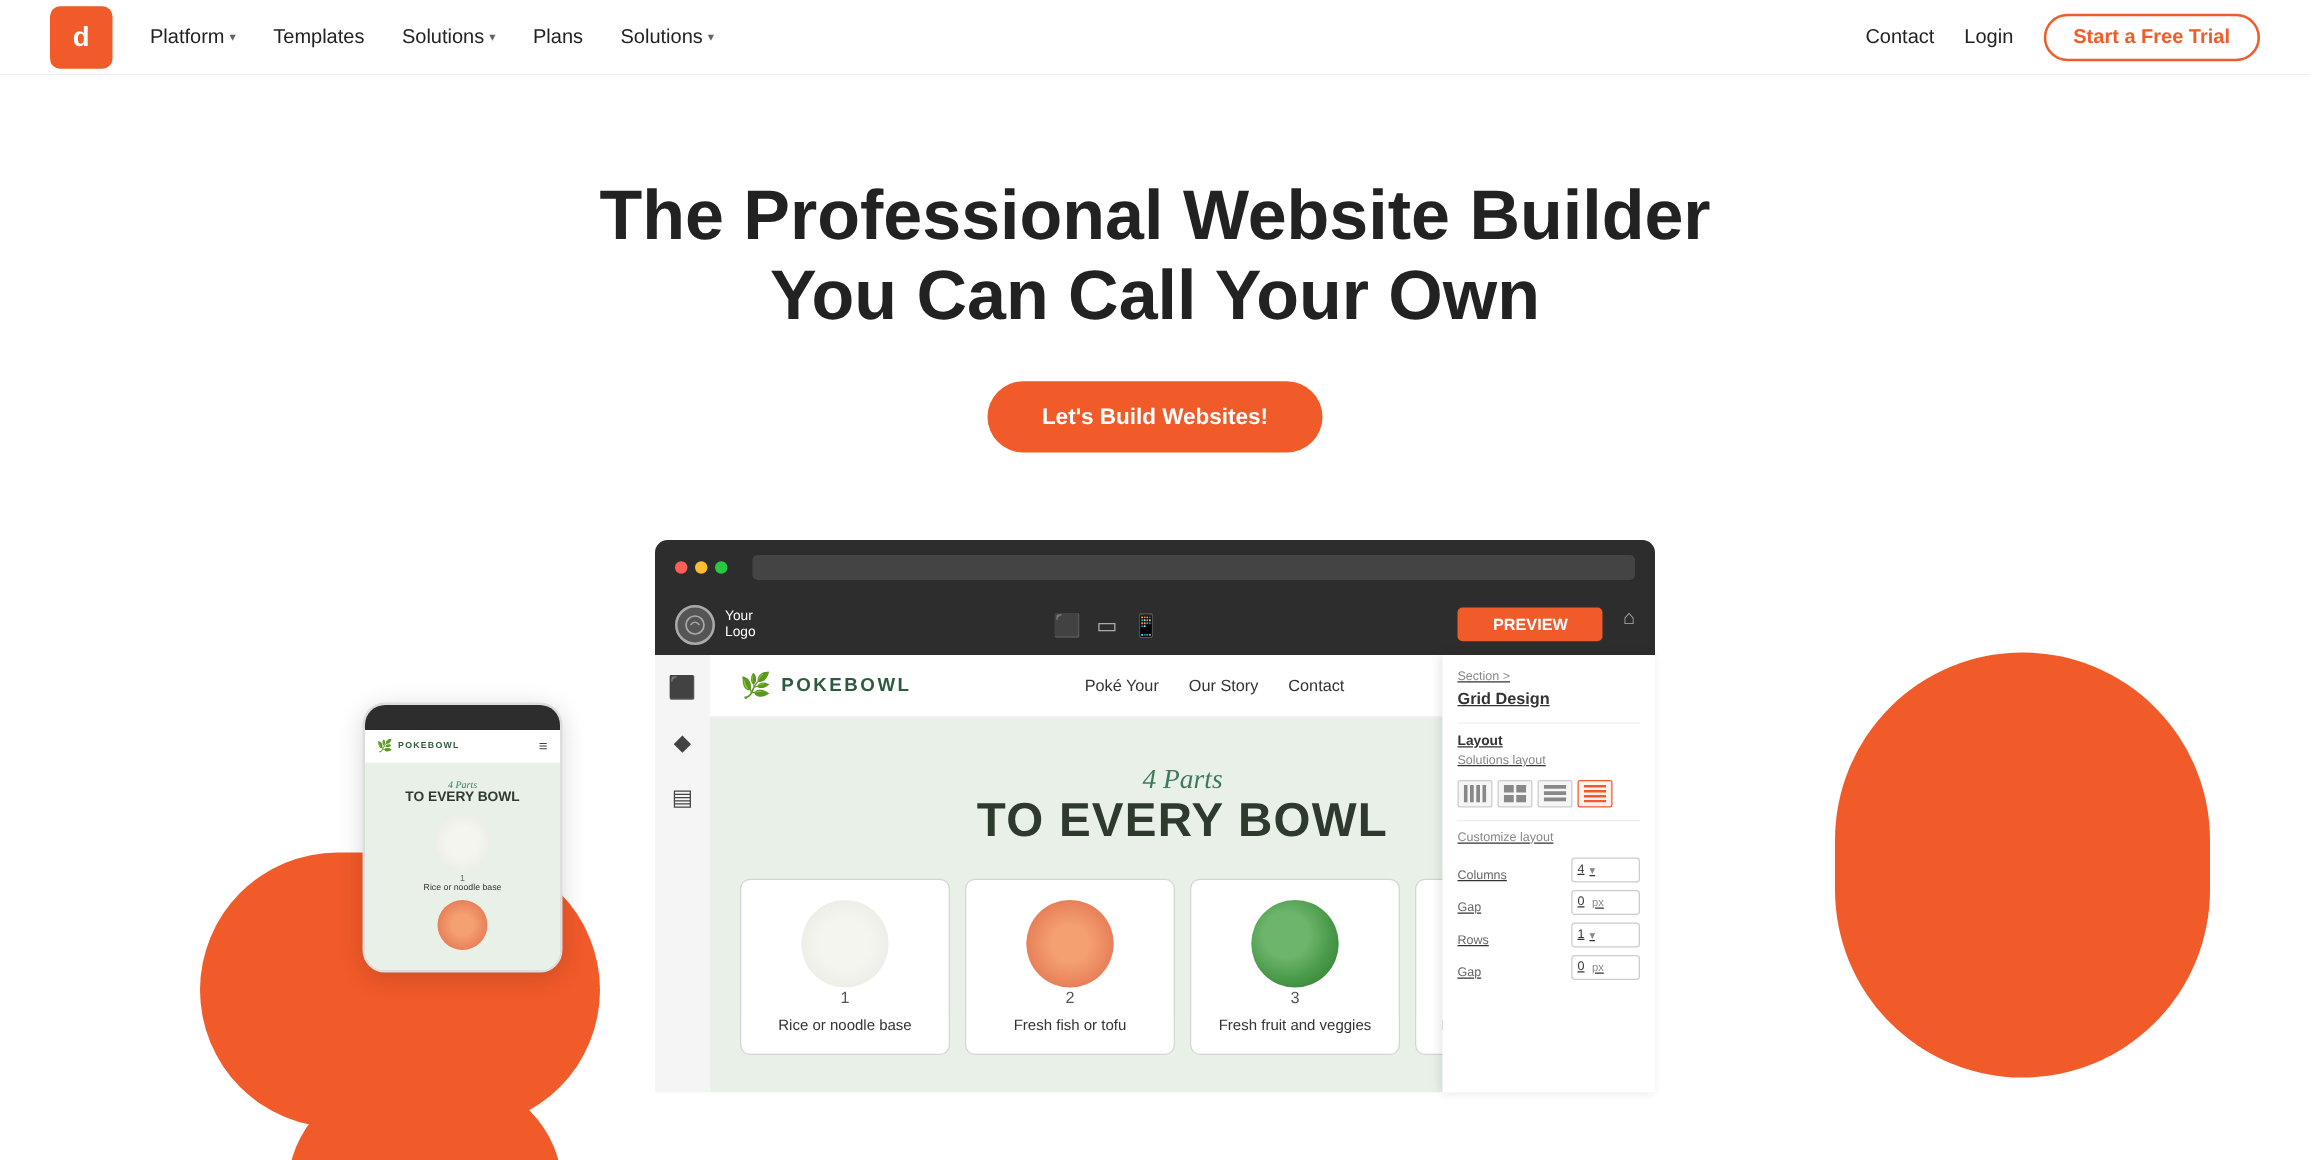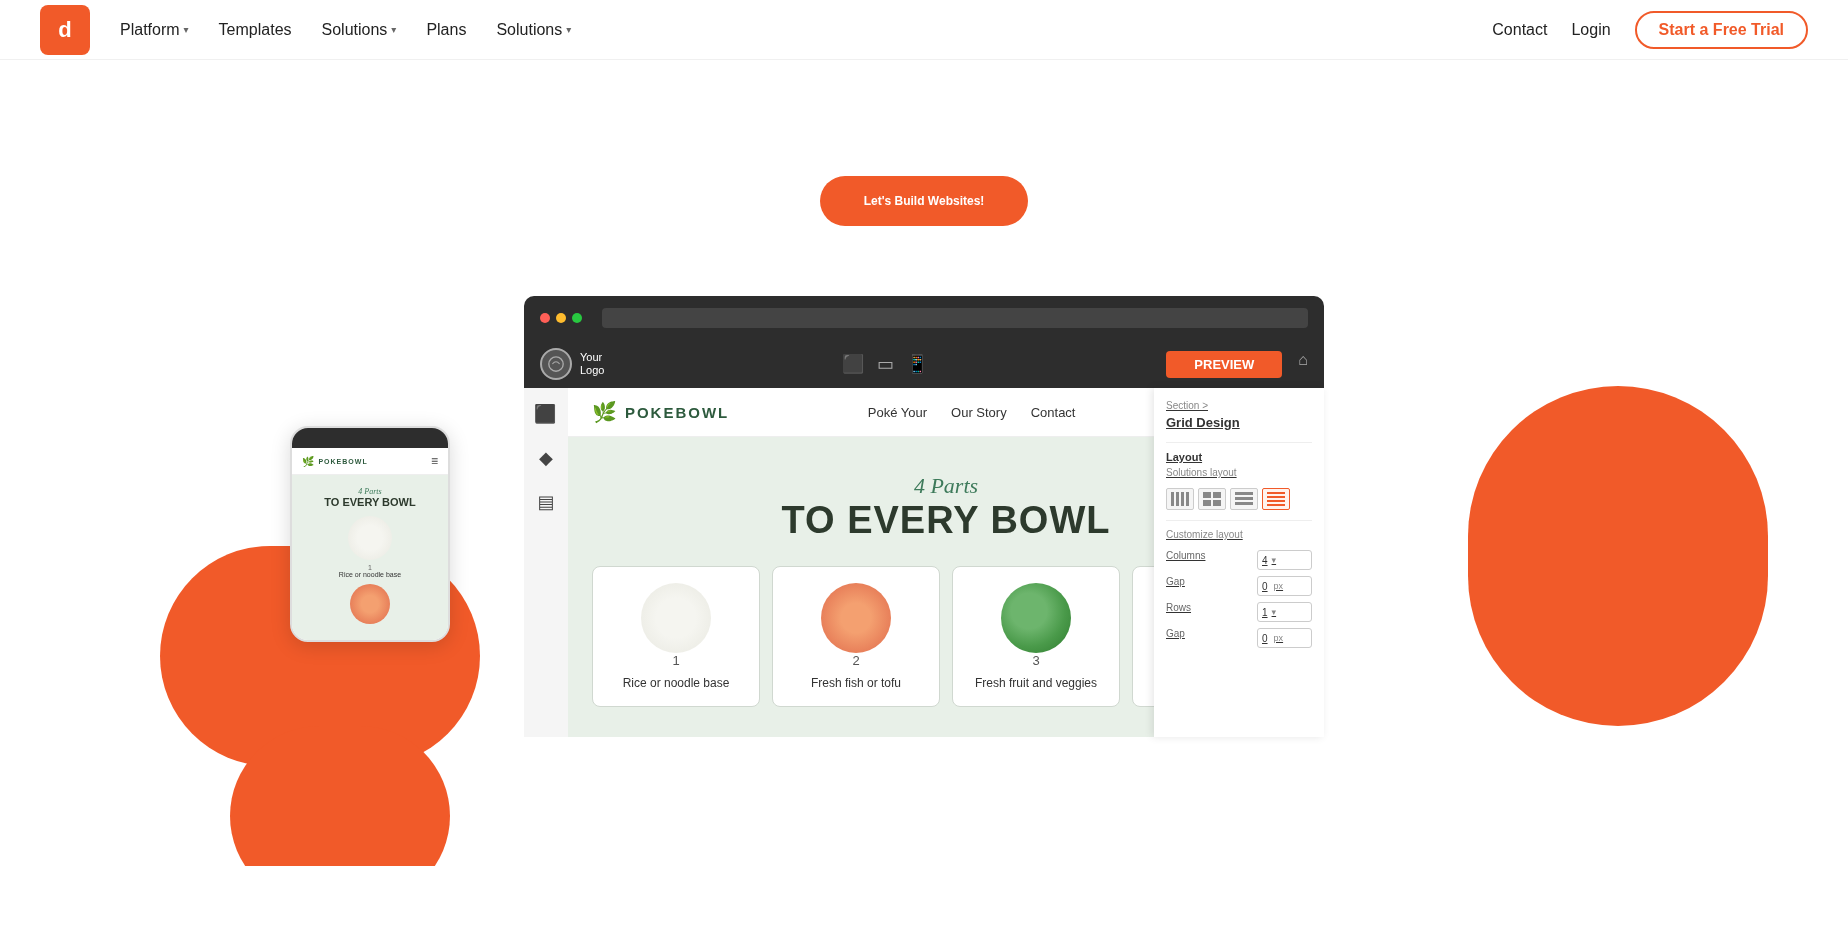--- a/index.html
+++ b/index.html
@@ -33,21 +33,21 @@
       font-weight: 600; cursor: pointer;
     }
 
     
     .hero { text-align: center; padding: 80px 20px 40px; }
     .hero h1 { font-size: 56px; font-weight: 800; color: #222; line-height: 1.15; }
     .hero-cta {
       margin-top: 36px;
       background: #f15a29; color: #fff;
       border: none; padding: 18px 44px;
-      border-radius: 40px; font-size: 12px;
+      border-radius: 40px; font-size: 18px;
       font-weight: 700; cursor: pointer;
     }
 
     
     .demo-section {
       position: relative; display: flex;
       justify-content: center; padding: 20px 0 0;
       min-height: 600px;
     }
 
@@ -193,21 +193,21 @@
     .panel-section-title { font-weight: 700; font-size: 11px; margin-bottom: 4px; }
     .panel-sub { color: #888; font-size: 10px; margin-bottom: 10px; }
     .layout-options { display: flex; gap: 4px; margin-bottom: 10px; }
     .layout-opt {
       width: 28px; height: 22px; border: 1.5px solid #ccc;
       border-radius: 2px; display: flex; align-items: center;
       justify-content: center; cursor: pointer;
       background: #f5f5f5;
     }
     .layout-opt.active { border-color: #f15a29; background: #fff3ee; }
-    .panel-field-row { display: flex; align-items: flex-start; justify-content: space-between; margin-bottom: 6px; }
+    .panel-field-row { display: flex; align-items: flex-end; justify-content: space-between; margin-bottom: 6px; }
     .panel-label { font-size: 10px; color: #666; }
     .panel-input {
       width: 55px; height: 20px; border: 1px solid #ccc;
       border-radius: 3px; font-size: 10px; padding: 2px 4px;
       display: flex; align-items: center; gap: 4px;
     }
     .panel-divider { border: none; border-top: 1px solid #eee; margin: 8px 0; }
 
     
     .phone-mockup {
@@ -280,20 +280,24 @@
   </div>
   <div class="nav-right">
     <a>Contact</a>
     <a>Login</a>
     <button class="btn-trial">Start a Free Trial</button>
   </div>
 </nav>
 
 <section class="hero">
   <div class="content-center">
+    <h1>
+      <span>The Professional Website Builder</span><br>
+      <span>You Can Call Your Own</span>
+    </h1>
     <button class="hero-cta">Let's Build Websites!</button>
   </div>
 </section>
 
 <div class="demo-section">
 
   <div class="blob blob-left"></div>
   <div class="blob blob-left-2"></div>
   <div class="blob blob-right"></div>
 

